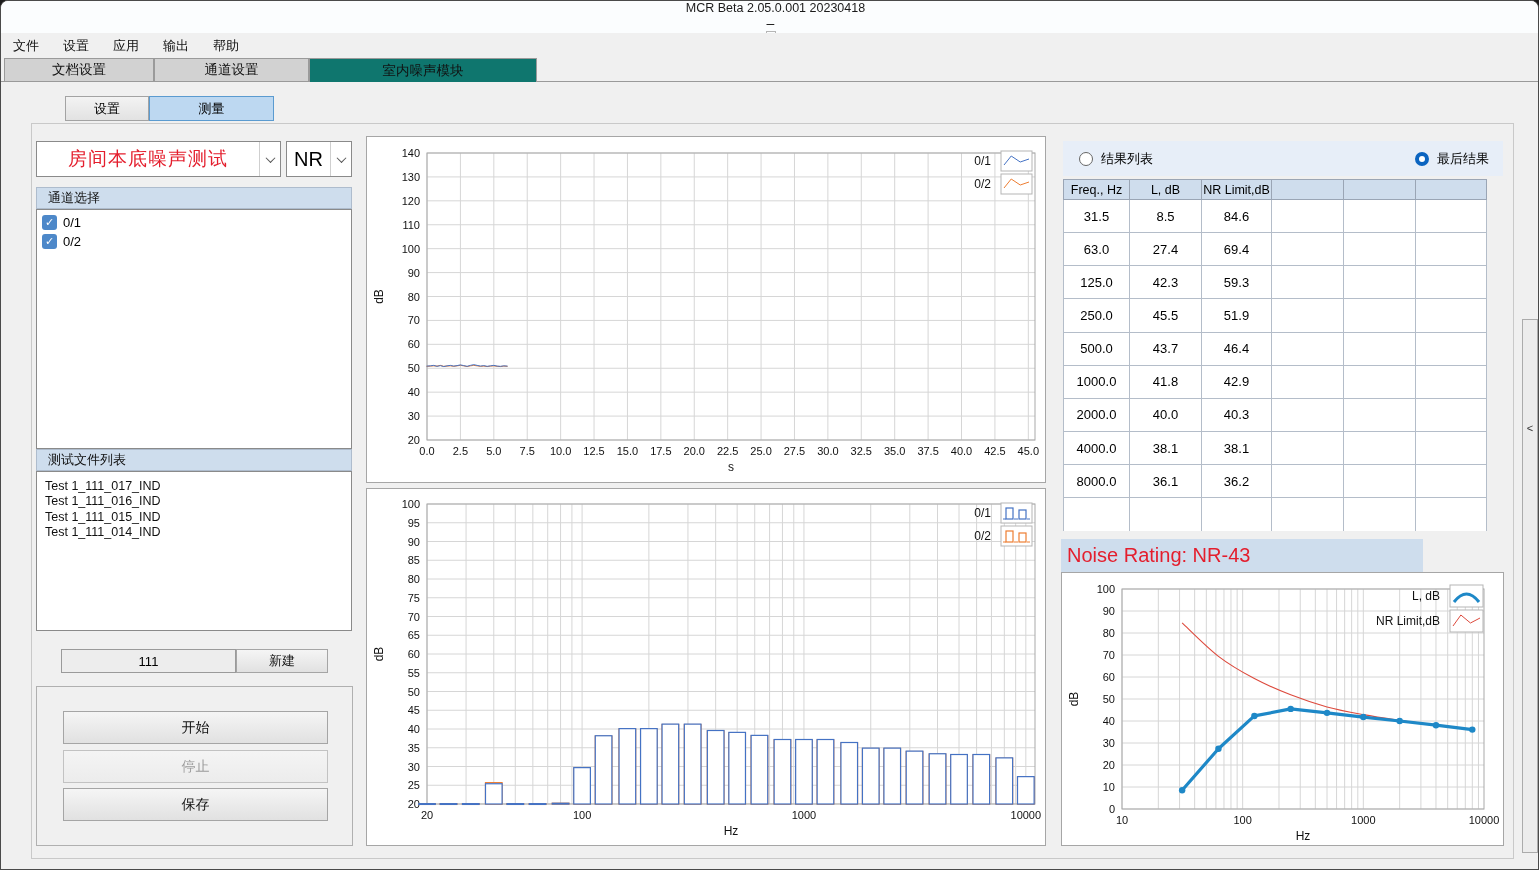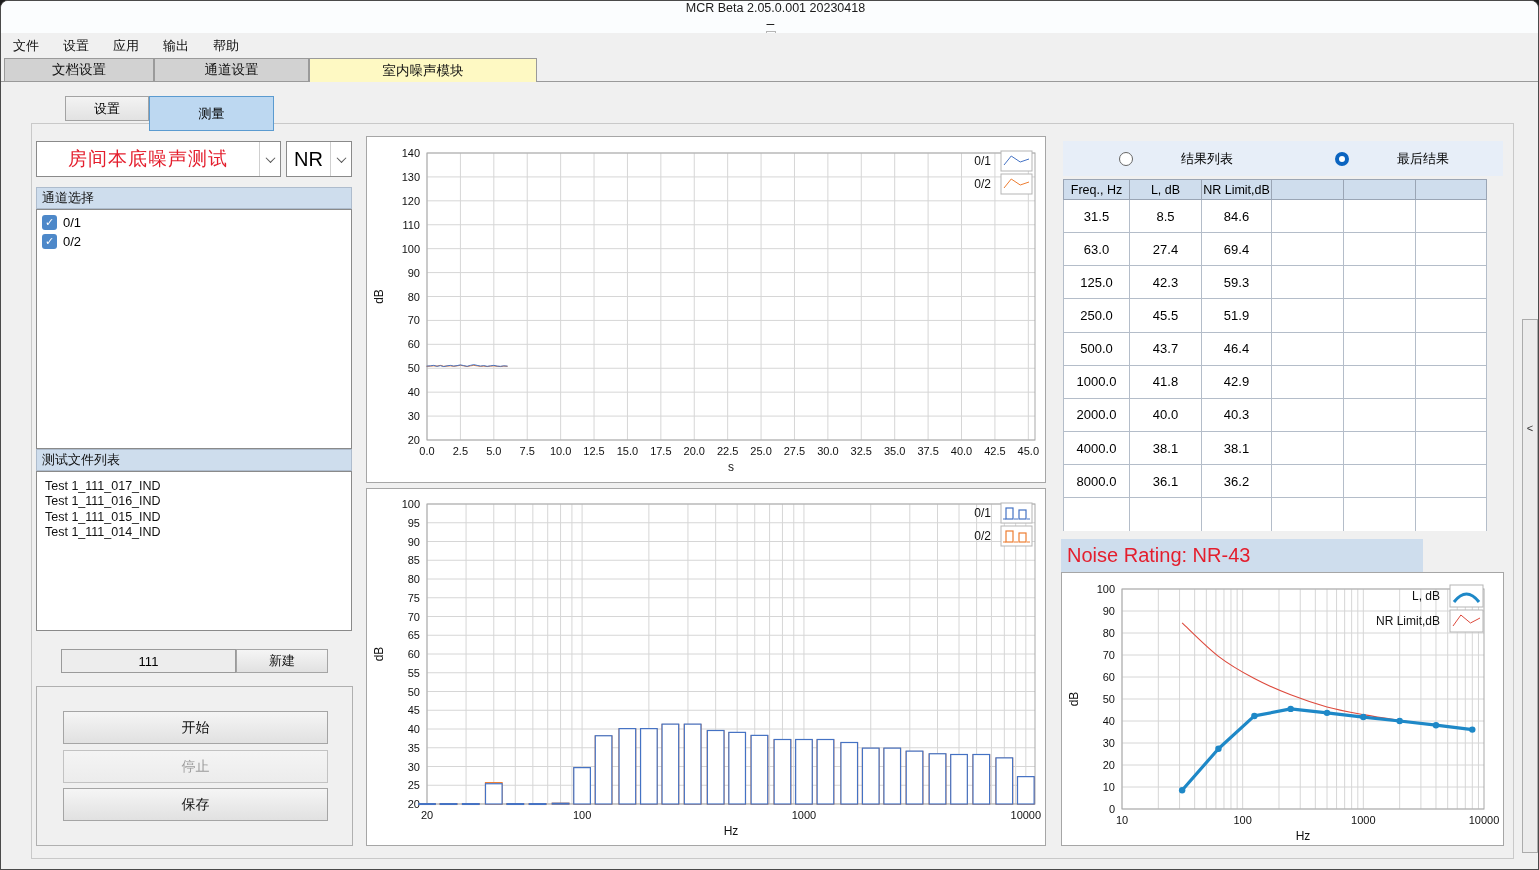--- a/index.html
+++ b/index.html
@@ -14,49 +14,49 @@
   #btn-max span { width:10px; height:10px; border:1.2px solid #b5b5b5; display:block; }
   
   #menubar { left:0; top:32px; width:1539px; height:25px; background:#f0f0f0; display:flex; align-items:center; }
   .menu-item { padding:0 12px; font-size:13px; height:29px; display:flex; align-items:center; color:#111; }
   
   #tabstrip { left:0; top:57px; width:1539px; height:24px; border-bottom:1px solid #9a9a9a; display:flex; align-items:flex-end; }
   .tab { height:23px; display:flex; align-items:center; justify-content:center; font-size:13.5px; background:#d2d2d2; border:1px solid #9a9a9a; border-bottom:none; color:#111; }
   .tab.t0 { width:150px; margin-left:3px; }
   .tab.t1 { width:155px; }
   .tab.t2 { width:228px; }
-  .tab.active { background:#fef9c3; height:24px; margin-bottom:-1px; z-index:2; }
+  .tab.active { background:#0f766e; height:24px; margin-bottom:-1px; z-index:2; }
   
   .subtab { position:absolute; display:flex; align-items:center; justify-content:center; font-size:13px; }
   .subtab.normal { background:linear-gradient(#f3f3f3,#e2e2e2); border:1px solid #a3a3a3; }
   .subtab.sel { background:#bdd8f1; border:1px solid #5b9bd0; }
   #content-box { left:30px; top:122px; width:1483px; height:736px; border:1px solid #c9c9c9; }
   
   .dd { background:#fff; border:1px solid #8a8a8a; display:flex; }
   .dd-value { flex:1; display:flex; align-items:center; justify-content:center; }
   .dd-arrow { width:21px; border-left:1px solid #cfcfcf; display:flex; align-items:center; justify-content:center; }
   .chev { width:7px; height:7px; border-right:1.4px solid #555; border-bottom:1.4px solid #555; transform:rotate(45deg) translate(-1px,-1px); }
   #test-name { font-family:"Liberation Serif","DejaVu Serif",serif; font-size:19px; color:#e41e2d; letter-spacing:1px; }
   #nr-select-value { font-size:20px; color:#000; }
   
-  .sec-header { background:#cedded; border:1px solid #aebccd; font-size:13px; color:#111; display:flex; align-items:center; padding-left:5px; }
+  .sec-header { background:#cedded; border:1px solid #aebccd; font-size:13px; color:#111; display:flex; align-items:center; padding-left:11px; }
   .list-box { background:#fff; border:1px solid #8a8a8a; overflow:hidden; }
   .ch-row { display:flex; align-items:center; height:19px; padding-left:5px; font-size:13px; }
   .cbx { width:15px; height:15px; background:#4d88c9; border-radius:3px; color:#fff; font-size:11px; display:flex; align-items:center; justify-content:center; margin-right:6px; }
   .file-item { font-size:12.5px; height:15.4px; line-height:15.4px; padding-left:8px; color:#111; white-space:nowrap; }
   
   .btn { background:linear-gradient(#f5f5f5,#e1e1e1); border:1px solid #a5a5a5; display:flex; align-items:center; justify-content:center; font-size:14px; color:#111; }
   .btn.disabled { color:#9b9b9b; background:linear-gradient(#f4f4f4,#ececec); border-color:#c2c2c2; }
   .btn.small { font-size:13px; }
   #filename-box { background:#ededed; border:1px solid #9a9a9a; display:flex; align-items:center; justify-content:center; font-size:13px; }
   #btn-groupbox { border:1px solid #b0b0b0; }
   
   .chart-panel { background:#fff; border:1px solid #a6a6a6; }
   
-  #radio-row { background:#e7eef8; display:flex; align-items:center; font-size:13px;gap:40px; }
+  #radio-row { background:#e7eef8; display:flex; align-items:center; font-size:13px; }
   .radio { width:14px; height:14px; border-radius:50%; background:#fff; margin-right:8px; flex:none; }
   .radio.off { border:1px solid #666; }
   .radio.on { border:4px solid #0b64c0; }
   #results-table { border-collapse:collapse; table-layout:fixed; background:#fff; font-size:13px; }
   #results-table th { background:#cfdded; font-weight:normal; height:20px; border:1px solid #9aa5b5; font-size:12.5px;margin-left:48px; }
   #results-table td { height:17px; border:1px solid #b4bdc9; text-align:center; color:#000; }
   #results-table tr.filler td { border-top:none; border-bottom:none; }
   #nr-banner { background:#cedded; display:flex; align-items:center; padding-left:6px; font-size:20px; color:#e41e2d; }
   #collapse-strip { background:#ececec; border:1px solid #ababab; font-size:11px; color:#333; text-align:center; padding-top:102px; }
   svg text { font-family:"Liberation Sans","DejaVu Sans",sans-serif; }
@@ -535,14 +535,14 @@
         <text x="378" y="52" text-anchor="end" font-size="12" fill="#111">NR Limit,dB</text>
         <rect x="388" y="37" width="33" height="22" fill="#fff" stroke="#b5b5b5"></rect>
         <path d="M391,53 L398.89,42 L408.46,50 L418,45" fill="none" stroke="#dd4a3d" stroke-width="1"></path>
       </svg></div>
 
   <div class="abs" id="collapse-strip" style="left:1521px; top:318px; width:16px; height:534px;">
     <span>&lt;</span>
   </div>
 
 <div class="subtab normal" style="left: 64px; top: 95px; width: 84px; height: 25px;">设置</div>
-    <div class="subtab sel" style="left: 148px; top: 95px; width: 125px; height: 35px;">测量</div>
+    <div class="subtab sel" style="left: 148px; top: 95px; width: 125px; height: 25px;">测量</div>
   </div>
 
 </body></html>

